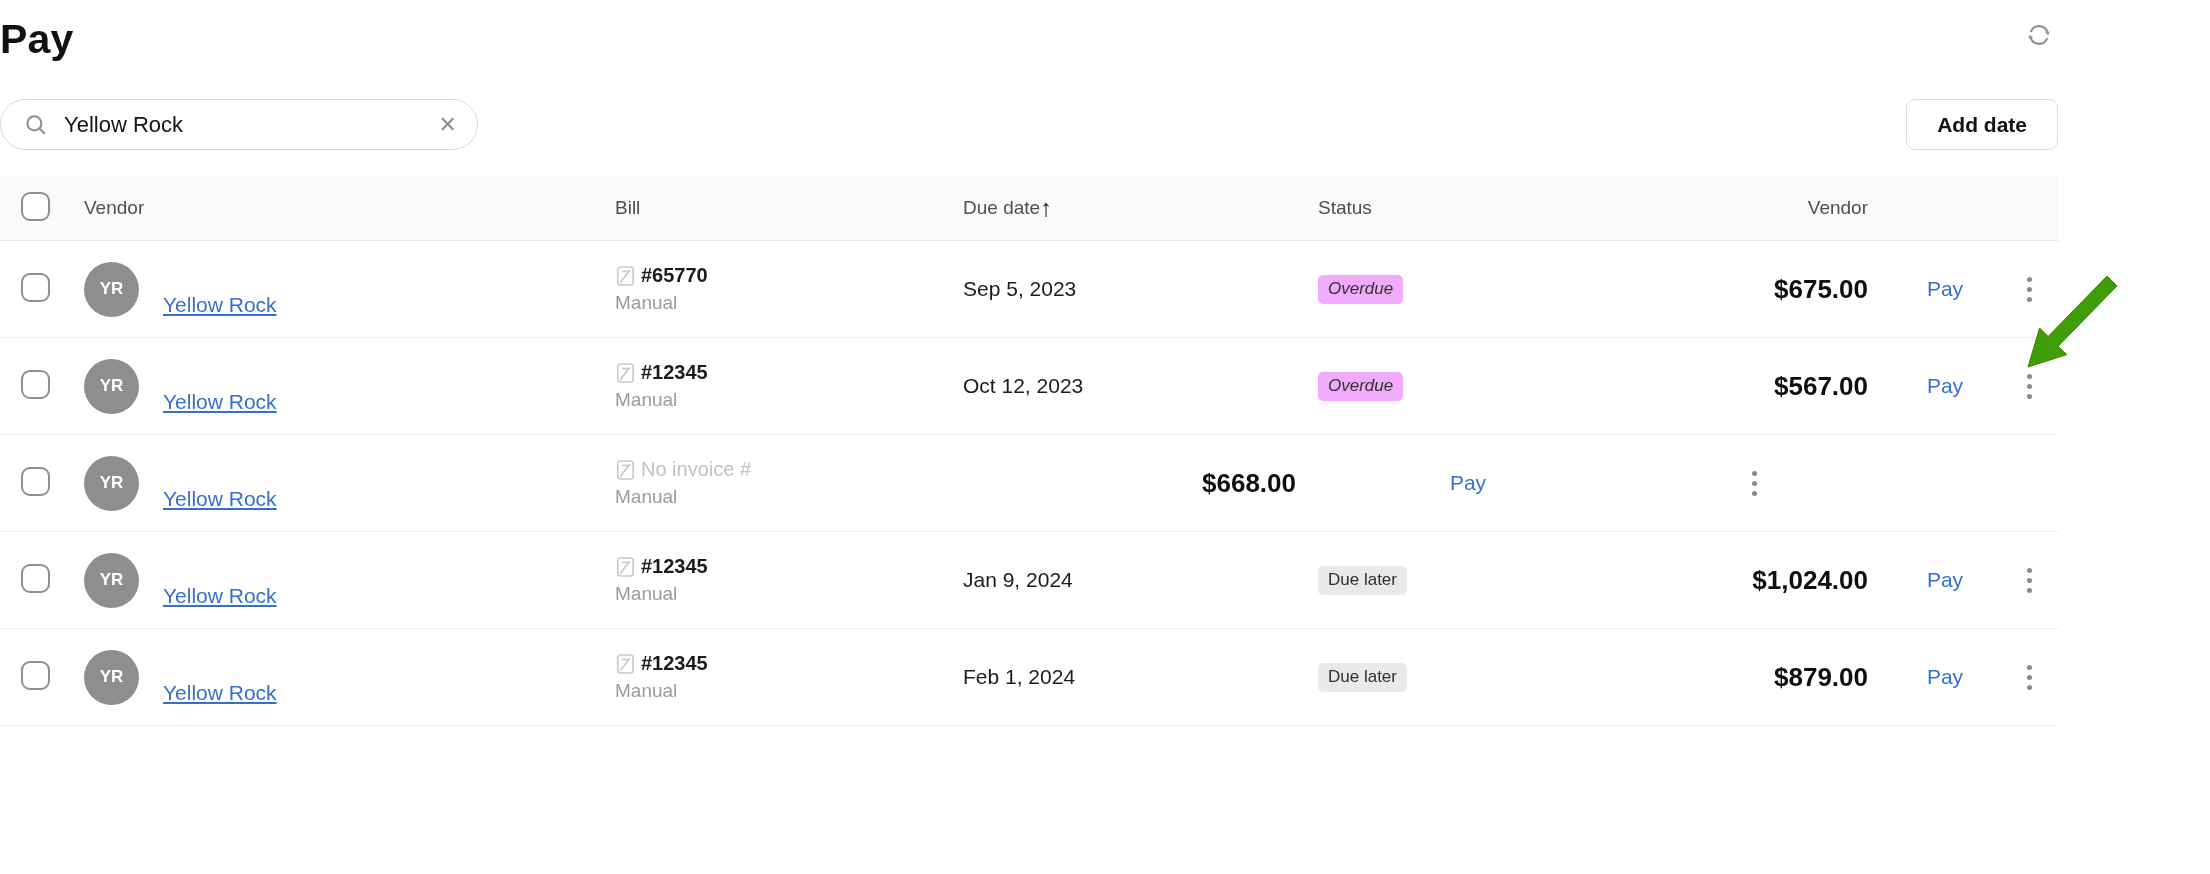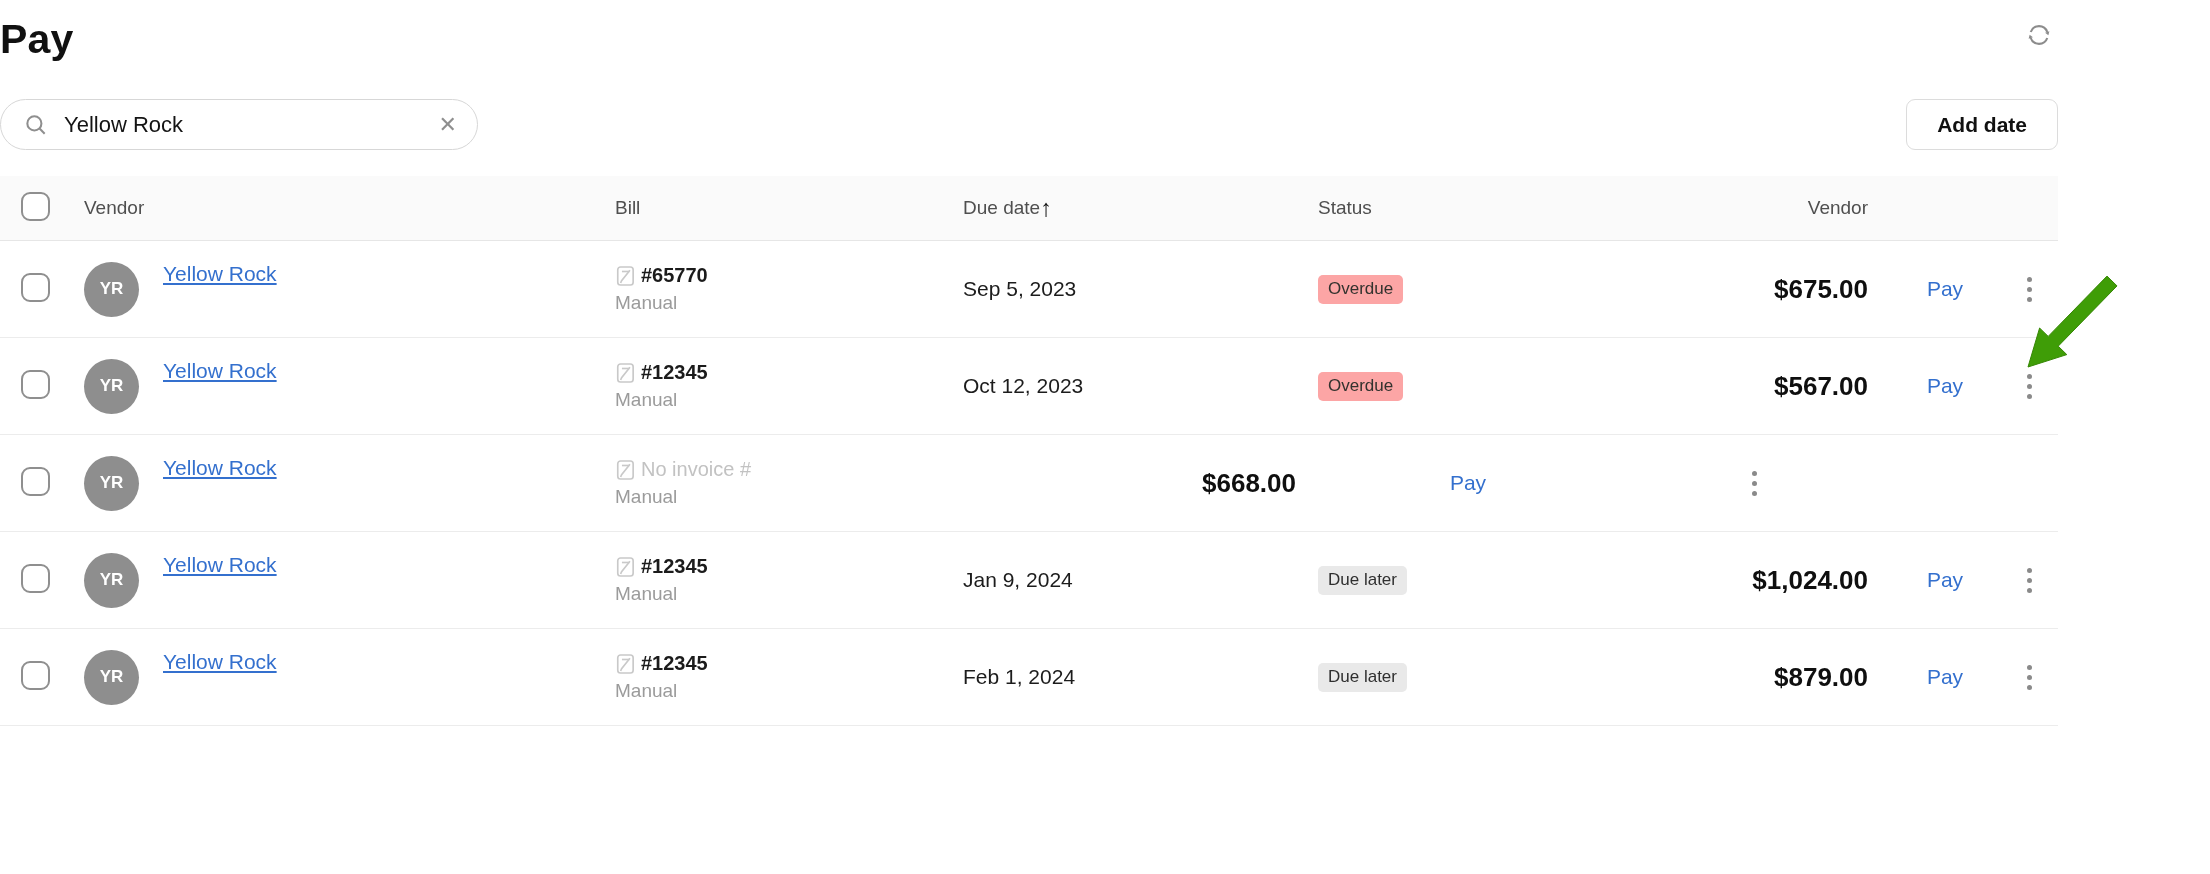--- a/index.html
+++ b/index.html
@@ -39,35 +39,35 @@
   .trow  { height: 97px; border-bottom: 1px solid #ececec; background: #fff; }
 
   .hcell { font-size: 19px; color: #4f4f4f; }
   .c-check { padding-left: 21px; }
   .checkbox { display: inline-block; width: 29px; height: 29px; border: 2px solid #8f8f8f; border-radius: 9px;
               background: #fff; cursor: pointer; }
   .h-due { display: flex; align-items: center; cursor: pointer; }
   .sort-arrow { color: #111; font-size: 24px; line-height: 1; }
   .h-amount { text-align: right; padding-right: 22px; }
 
-  .c-vendor { display: flex; align-items: flex-start; gap: 24px; }
+  .c-vendor { display: flex; align-items: flex-end; gap: 24px; }
   .avatar { width: 55px; height: 55px; border-radius: 50%; background: #8e8e8e; color: #fff;
             display: flex; align-items: center; justify-content: center; font-size: 17px; font-weight: 700; }
   .vlink { font-size: 21px; color: #3470ce; text-decoration: underline; cursor: pointer; }
 
   .c-bill .line1 { display: flex; align-items: center; gap: 4px; }
   .bill-icon svg { width: 22px; height: 22px; display: block; }
   .bill-num { font-size: 20px; font-weight: 600; color: #1b1b1b; }
   .bill-src { font-size: 19px; color: #9b9b9b; margin-top: 5px; }
   .c-bill.missing .bill-num { color: #c2c2c2; font-weight: 400; }
 
   .c-due { font-size: 21px; color: #1c1c1c; }
 
   .badge { display: inline-block; font-size: 17px; color: #33322e; padding: 4px 10px 5px 10px; border-radius: 5px; }
-  .badge.overdue { background: #fca5a5; }
+  .badge.overdue { background: #f0abfc; font-style: italic; }
   .badge.neutral { background: #e9e9e9; color: #2f2f2f; }
 
   .c-amount { font-size: 26px; font-weight: 700; color: #0f0f0f; text-align: right; padding-right: 22px; }
   .c-pay { text-align: center; }
   .pay { font-size: 21px; color: #3470ce; text-decoration: none; cursor: pointer; }
 
   .c-kebab { display: flex; justify-content: center; }
   .kebab { display: inline-flex; flex-direction: column; gap: 5px; padding: 6px; cursor: pointer; }
   .kebab i { width: 5px; height: 5px; border-radius: 50%; background: #8a8a8a; display: block; }
 

